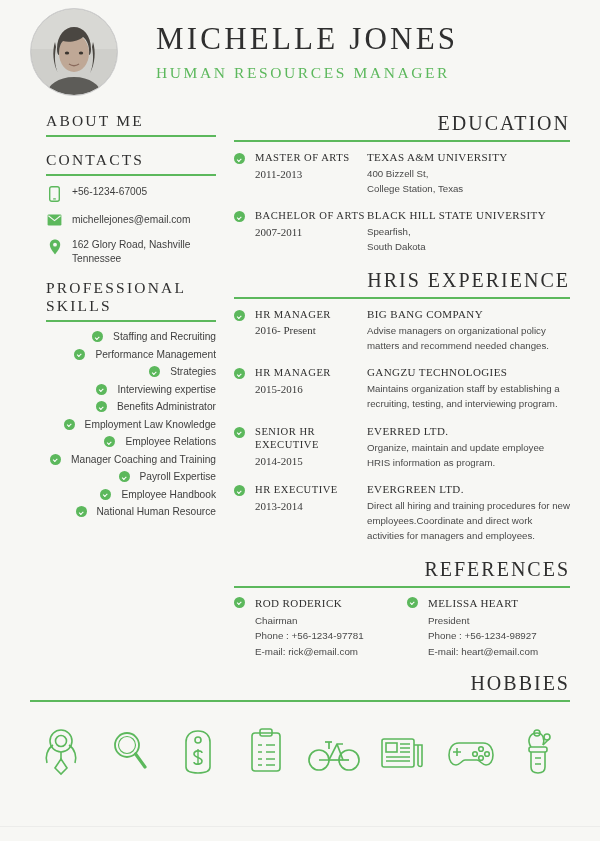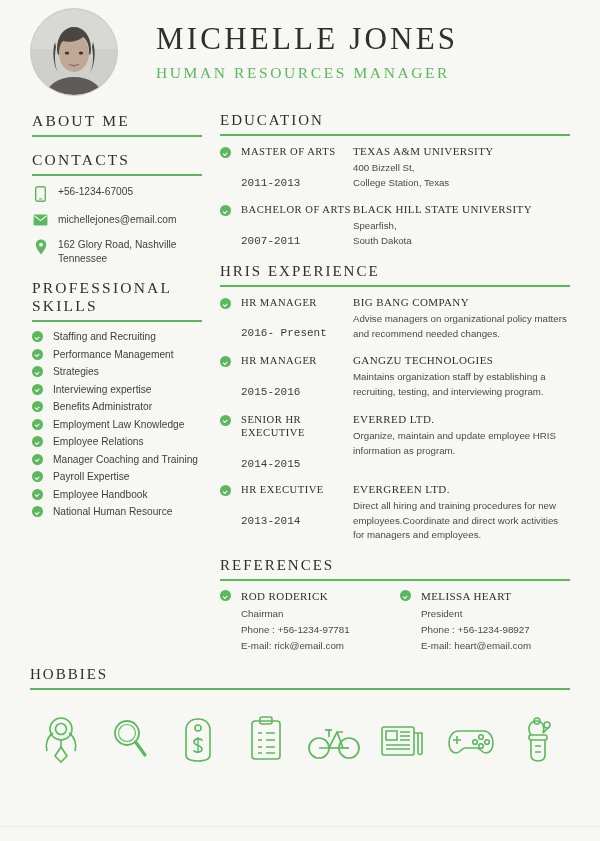--- a/index.html
+++ b/index.html
@@ -53,21 +53,21 @@
     font-family: "Liberation Serif", serif;
     font-size: 15.5px;
     letter-spacing: 2.6px;
     color: #5cb85c;
     margin-top: 8px;
   }
 
   
   .body {
     display: flex;
-    padding: 6px 30px 0 32px;
+    padding: 6px 30px 0 46px;
     box-sizing: border-box;
   }
   .col-left {
     width: 182px;
     flex: 0 0 182px;
     padding-right: 12px;
     box-sizing: border-box;
   }
   .col-right {
     flex: 1 1 auto;
@@ -77,22 +77,23 @@
 
   h2.sec {
     font-family: "Liberation Serif", serif;
     font-size: 15.5px;
     letter-spacing: 2.2px;
     color: #2f2f2f;
     font-weight: normal;
     margin: 14px 0 5px 0;
   }
   h2.sec.big {
-    font-size: 15px;
+    font-size: 20px;
     letter-spacing: 2px;
+    text-align: right;
   }
   .rule {
     height: 2px;
     background: #5cb85c;
     margin-bottom: 9px;
   }
 
   .about-text {
     font-size: 10.3px;
     line-height: 1.72;
@@ -118,20 +119,21 @@
     font-size: 10.2px;
     line-height: 1.35;
     color: #3e3e3e;
   }
 
   
   .skill-row {
     display: flex;
     align-items: center;
     margin-bottom: 6.5px;
+    justify-content: flex-end;
   }
   .dot {
     width: 11px;
     height: 11px;
     border-radius: 50%;
     background: #5cb85c;
     flex: 0 0 11px;
     margin-right: 10px;
     position: relative;
   }
@@ -165,24 +167,24 @@
     flex: 1 1 auto;
   }
   .e-title {
     font-family: "Liberation Serif", serif;
     font-size: 10.6px;
     letter-spacing: 0.5px;
     color: #2f2f2f;
     line-height: 1.28;
   }
   .e-date {
-    font-family: Liberation Mono, monospace;
+    font-family: Liberation Serif, serif;
     font-size: 11px;
     color: #3a3a3a;
-    margin-top: 18px;
+    margin-top: 3px;
   }
   .e-org {
     font-family: "Liberation Serif", serif;
     font-size: 11px;
     letter-spacing: 0.4px;
     color: #2f2f2f;
   }
   .e-desc {
     font-size: 9.7px;
     line-height: 1.52;

